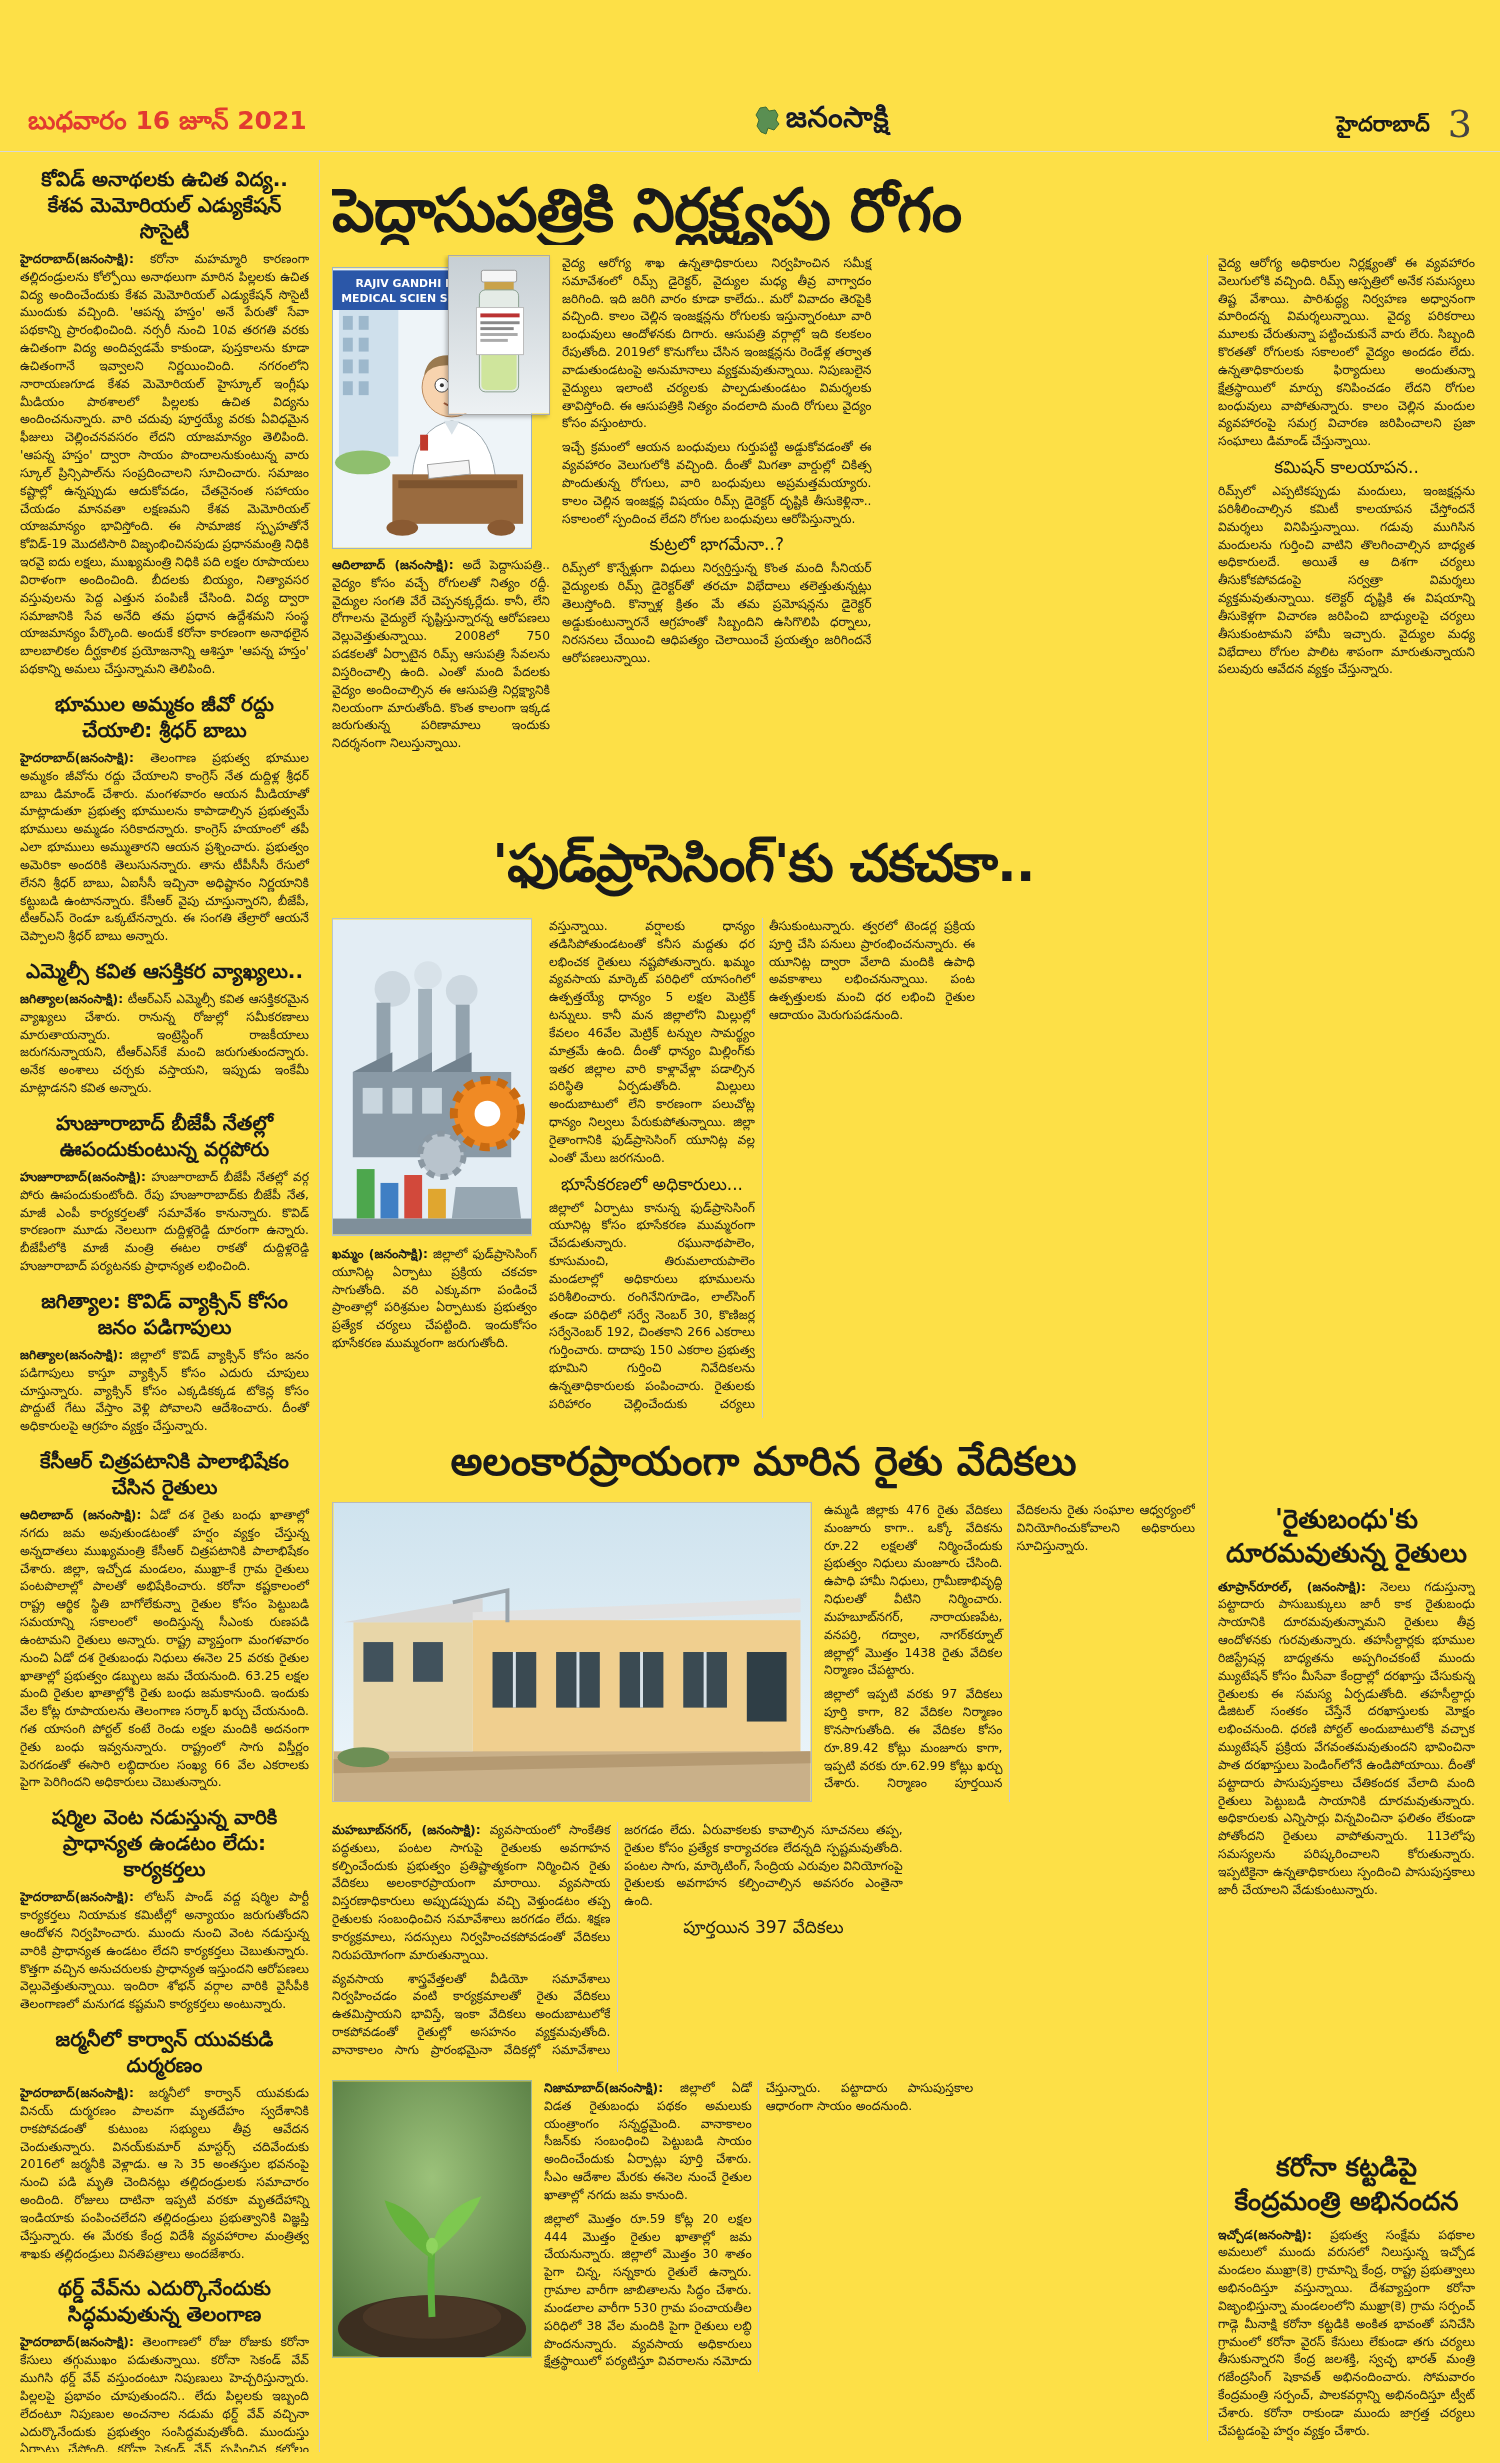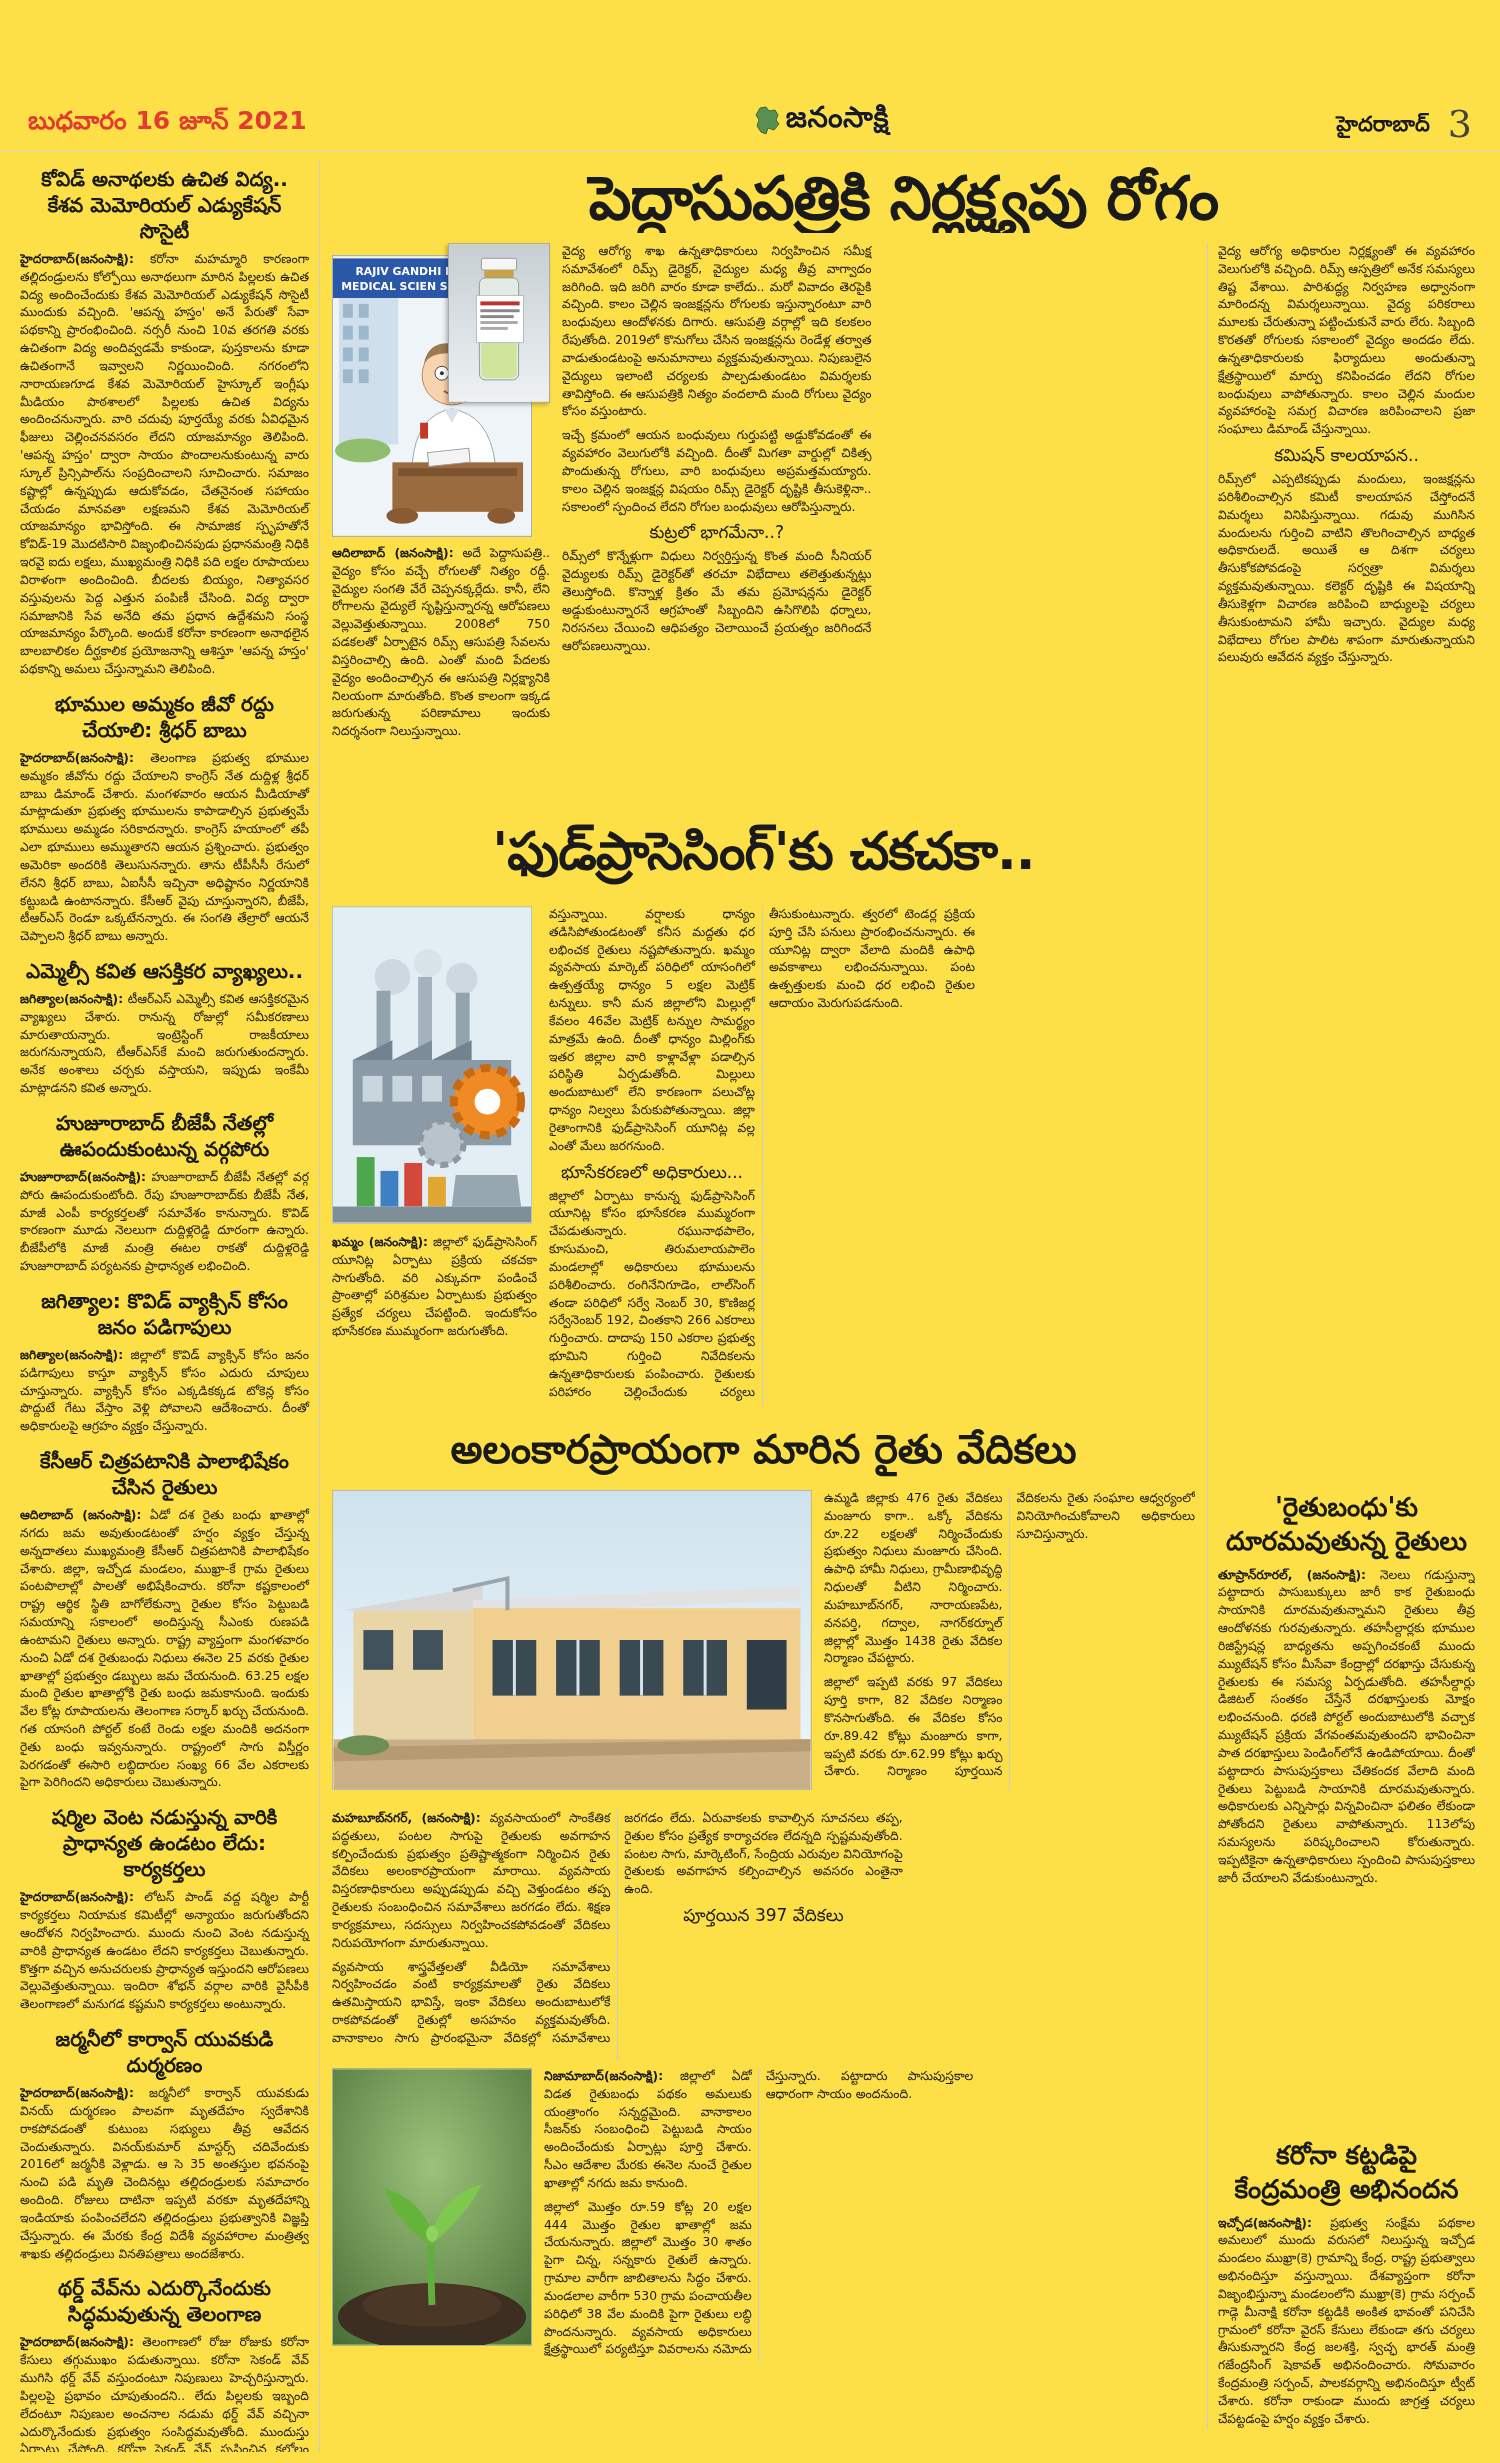--- a/index.html
+++ b/index.html
@@ -28,22 +28,22 @@
   .left-col { width:300px; flex:0 0 300px; border-right:1px solid #ccc;
     padding-right:10px; overflow:hidden; }
   .center { flex:1; overflow:hidden; }
   
   .l-art { margin-bottom:12px; }
   .l-art h3 { font-size:20px; line-height:1.3; text-align:center; margin:6px 4px 7px 4px; }
   .l-art p { font-size:12.3px; line-height:1.45; text-align:justify; }
   .dl { font-weight:bold; }
   
   .big-head {
-    font-size:60px; font-weight:bold; text-align:center; white-space:nowrap;
-    overflow:hidden; line-height:1.15; margin:4px 0 10px 0; letter-spacing:-1px;
+    font-size:60px; font-weight:bold; text-align:left; white-space:nowrap;
+    overflow:hidden; line-height:1.15; margin:16px 0 10px 0; letter-spacing:-1px;
   }
   .center-row { display:flex; gap:12px; }
   .mid-zone { flex:1; overflow:hidden; }
   .rail { flex:0 0 268px; width:268px; border-left:1px solid #ccc; padding-left:10px;
     overflow:hidden; }
   .sec { overflow:hidden; }
   .sec-main { height:568px; display:flex; gap:12px; }
   .media-stack { flex:0 0 218px; width:218px; position:relative; }
   .cartoon-fig { position:absolute; left:0; top:12px; width:200px; height:282px;
     border:1px solid #9db3c6; }

